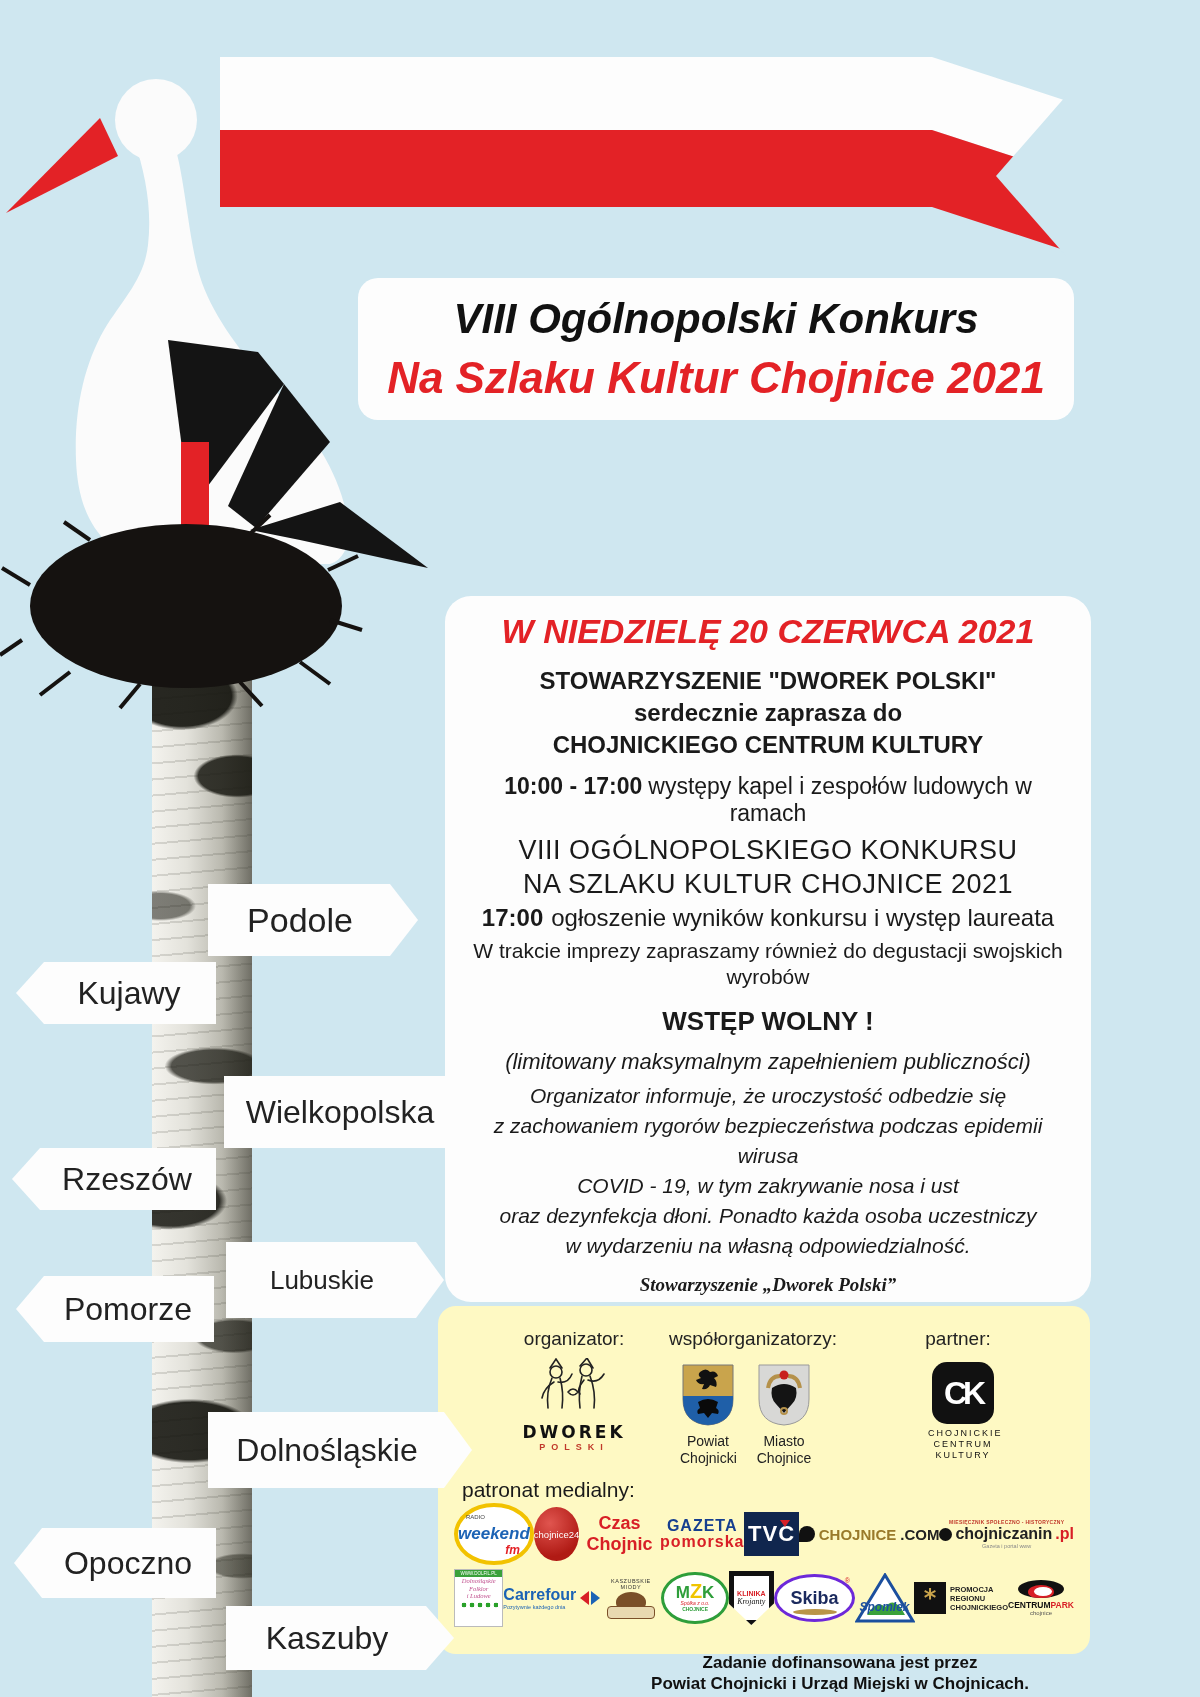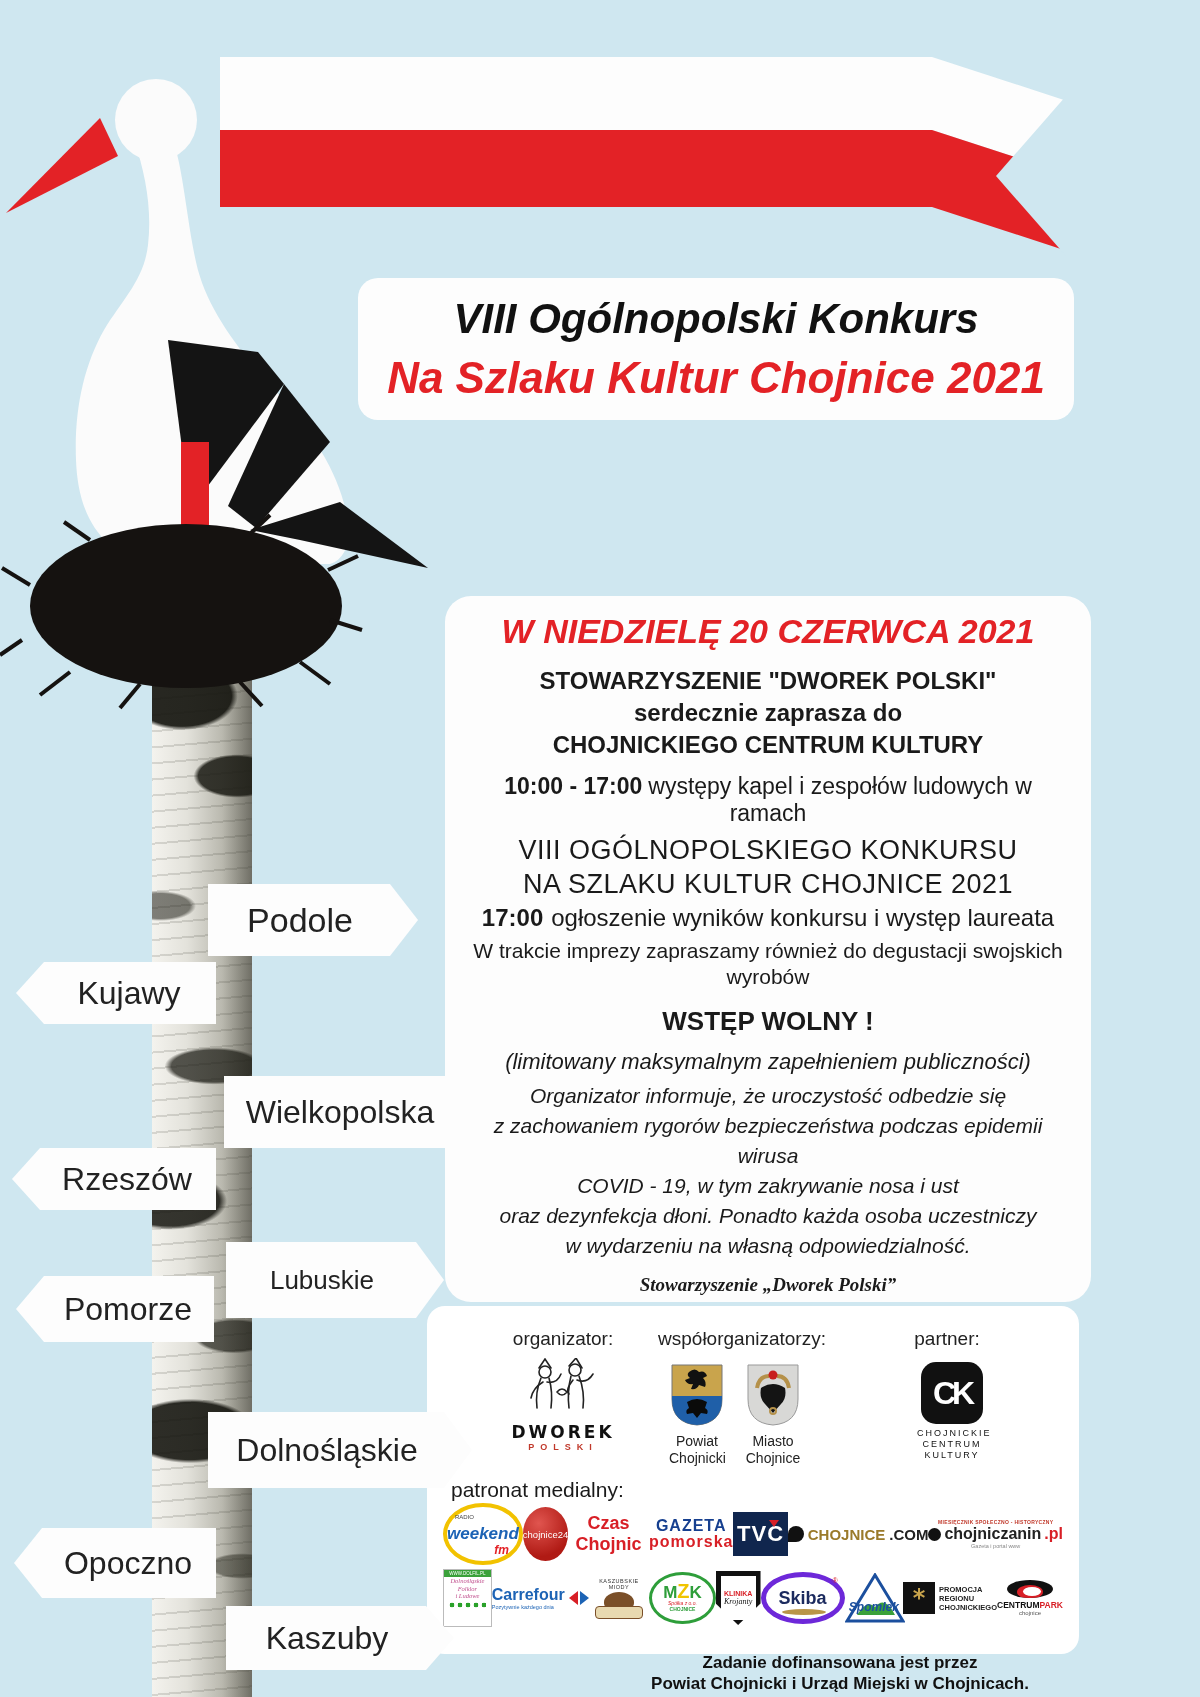--- a/index.html
+++ b/index.html
@@ -65,21 +65,21 @@
   .big-line + .big-line{margin-top:0;}
   .slot2{margin-top:3px;font:400 24px "Liberation Sans",sans-serif;}
   .slot2 b{font-weight:700;margin-right:8px;}
   .extra{margin-top:6px;font:400 21px/26px "Liberation Sans",sans-serif;}
   .admission{margin-top:16px;font:700 26px "Liberation Sans",sans-serif;}
   .limit-note{margin-top:12px;font:italic 400 22px "Liberation Sans",sans-serif;}
   .covid{margin-top:6px;font:italic 400 21px/30px "Liberation Sans",sans-serif;}
   .signature{margin-top:13px;font:italic 700 19px "Liberation Serif",serif;}
 
   
-  #logos-box{left:427px;top:1306px;width:652px;height:348px;background:#ffffff;
+  #logos-box{left:438px;top:1306px;width:652px;height:348px;background:#fef9c3;
      border-radius:18px;z-index:2;}
   .col-label{position:absolute;top:22px;transform:translateX(-50%);
      font:400 19px "Liberation Sans",sans-serif;color:#222;}
   #label-org{left:136px;} #label-coorg{left:315px;} #label-partner{left:520px;}
 
   .caption{font:400 14px/17px "Liberation Sans",sans-serif;color:#222;text-align:center;}
 
   #dworek-logo{position:absolute;left:70px;top:52px;width:132px;text-align:center;}
   #dworek-name{font:700 17px "DejaVu Sans",sans-serif;letter-spacing:3px;color:#111;margin-top:-2px;}
   #dworek-sub{font:700 9px "Liberation Sans",sans-serif;letter-spacing:6px;color:#c0392b;}
@@ -147,21 +147,21 @@
   #lg-miody .log{width:46px;height:11px;background:#e8d9b0;border:1px solid #7a4f28;border-radius:4px;margin-top:-6px;}
   #lg-mzk{width:62px;height:46px;border:3px solid #2e9e3a;border-radius:50%;background:#fff;justify-content:center;}
   #lg-mzk .row{font:900 17px "Liberation Sans",sans-serif;color:#2e9e3a;line-height:15px;}
   #lg-mzk .row .z{color:#f0c400;font-size:20px;}
   #lg-mzk .s1{font:italic 400 5px "Liberation Sans",sans-serif;color:#d81f26;}
   #lg-mzk .s2{font:700 5px "Liberation Sans",sans-serif;color:#2e9e3a;}
   #lg-klinika{width:46px;height:54px;background:#fff;box-shadow:inset 0 0 0 5px #111;
      clip-path:polygon(0 0,100% 0,100% 60%,50% 100%,0 60%);justify-content:center;}
   #lg-klinika .l1{font:900 7px "Liberation Sans",sans-serif;color:#d81f26;}
   #lg-klinika .l2{font:italic 400 8px "Liberation Serif",serif;color:#111;}
-  #lg-skiba{position:relative;width:76px;height:42px;border:5px solid #6d28d9;border-radius:50%;background:#fff;justify-content:center;}
+  #lg-skiba{position:relative;width:76px;height:42px;border:3px solid #6d28d9;border-radius:50%;background:#fff;justify-content:center;}
   #lg-skiba .main{font:900 18px "Liberation Sans",sans-serif;color:#1b2a5e;}
   #lg-skiba .sw{position:absolute;bottom:4px;left:16px;width:44px;height:6px;background:#b99548;border-radius:50%;}
   #lg-skiba .r{position:absolute;top:0;right:2px;font-size:7px;color:#d81f26;}
   #lg-spomlek{position:relative;width:60px;height:50px;}
   #lg-spomlek svg{position:absolute;left:0;top:0;}
   #lg-spomlek .main{position:absolute;left:0;right:0;bottom:9px;font:italic 900 12px "Liberation Sans",sans-serif;color:#1b4f9e;}
   #lg-promocja{flex-direction:row;gap:4px;}
   #lg-promocja .sq{width:32px;height:32px;background:#111;display:flex;align-items:center;justify-content:center;
      color:#c9a44c;font:700 24px "DejaVu Sans",sans-serif;line-height:24px;}
   #lg-promocja .txt span{display:block;font:800 7.5px/9px "Liberation Sans",sans-serif;color:#222;text-align:left;}

